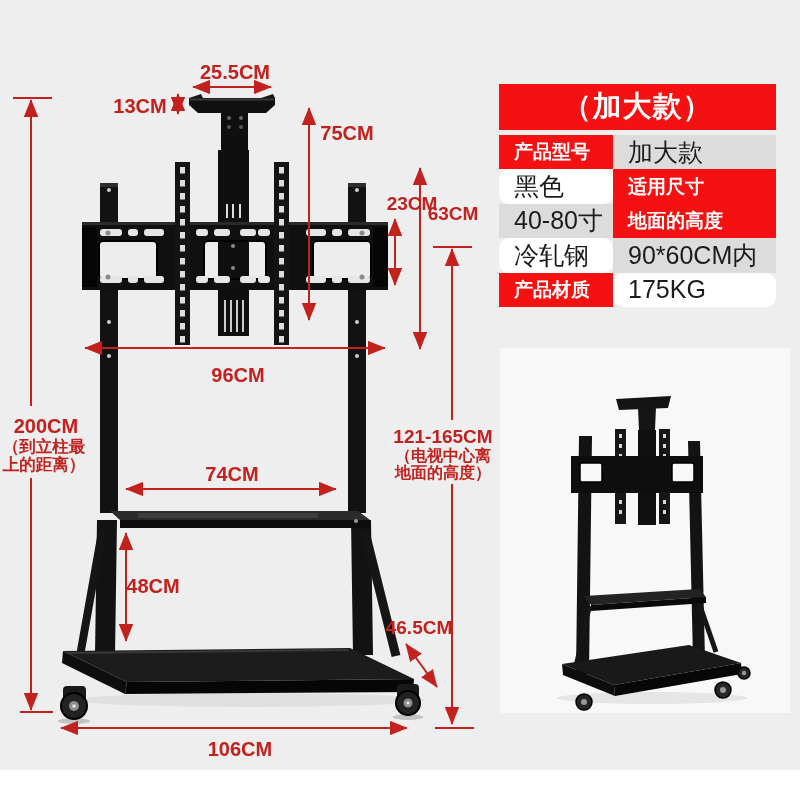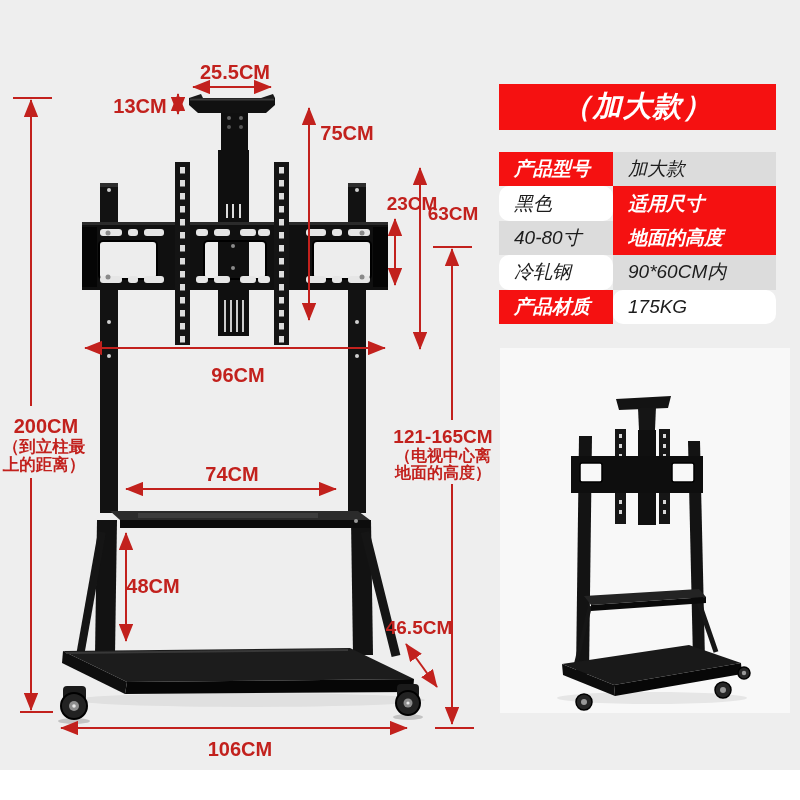--- a/index.html
+++ b/index.html
@@ -7,33 +7,33 @@
     position:relative;width:800px;height:800px;overflow:hidden;
     background:#eeeeee;
     font-family:"Liberation Sans","DejaVu Sans",sans-serif;
     text-align:right;
   }
   svg text{font-family:"Liberation Sans","DejaVu Sans",sans-serif;}
   .dim-t{font-size:20px;font-weight:bold;fill:#c2211d;}
   .dim-m{font-size:19px;font-weight:bold;fill:#c2211d;}
   .dim-s{font-size:16.5px;font-weight:bold;fill:#c2211d;}
   .dim-xs{font-size:16px;font-weight:bold;fill:#c2211d;}
-  .spec{position:absolute;left:499px;top:84px;width:277px;font-style:italic;}
+  .spec{position:absolute;left:499px;top:84px;width:277px;}
   .spec-header{
     height:46px;background:#f51111;color:#ffffff;
     font-size:29px;font-weight:bold;letter-spacing:1px;
     display:flex;align-items:center;justify-content:center;
   }
-  .spec-body{margin-top:22px;display:grid;grid-template-columns:114px 1fr;grid-auto-rows:34.4px;}
+  .spec-body{margin-top:5px;display:grid;grid-template-columns:114px 1fr;grid-auto-rows:34.4px;}
   .spec-label{
     background:#f51111;color:#ffffff;font-size:19px;font-weight:bold;
     display:flex;align-items:center;padding-left:15px;
   }
   .spec-value{
-    font-size:19px;color:#1c1c1c;
+    font-size:25px;color:#1c1c1c;
     display:flex;align-items:center;padding-left:15px;
   }
   .bg-gray{background:#dcdcdc;}
   .bg-white{background:#ffffff;border-radius:10px;}
 </style>
 </head>
 <body>
 
 <div class="stage">
 

